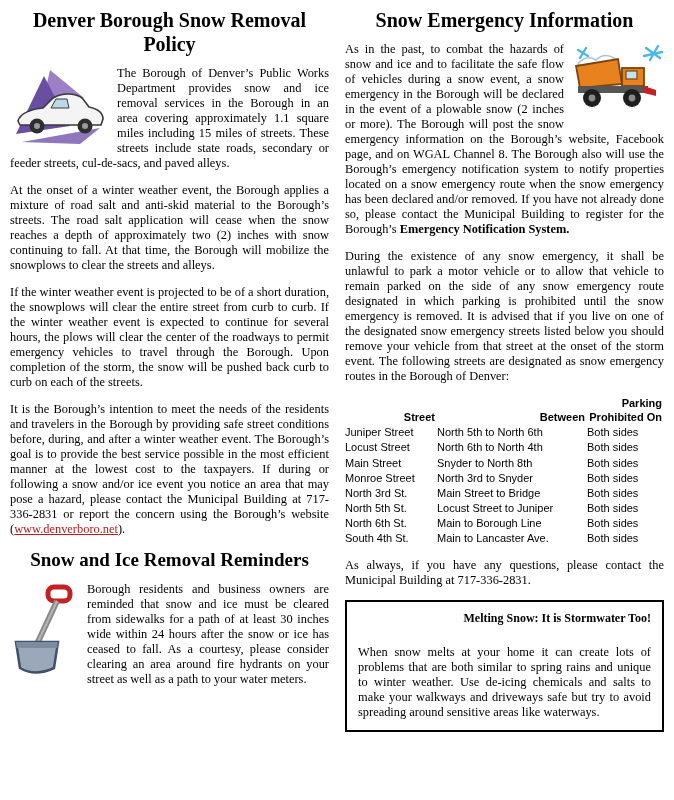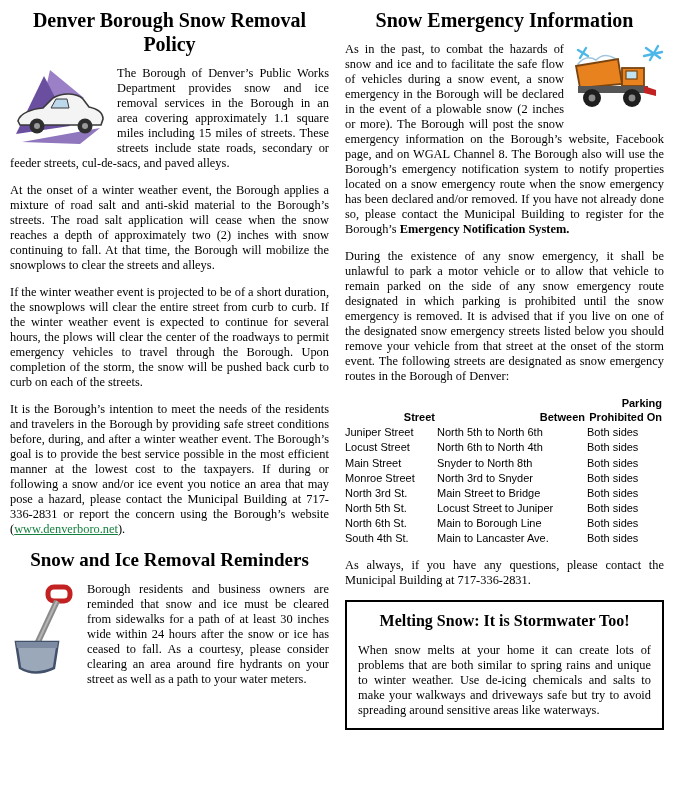--- a/index.html
+++ b/index.html
@@ -10,35 +10,35 @@
     font-size:12.4px; line-height:1.21; color:#000;
   }
   .page { display:flex; gap:16px; padding:8px 10px 0 10px; }
   .col { width:319px; flex:0 0 319px; }
   h1.col-title { font-size:20px; font-weight:bold; text-align:center; margin-bottom:10px; }
   h2.sub-title { font-size:19px; font-weight:bold; text-align:center; margin:4px 0 10px 0; }
   p.para { text-align:justify; margin-bottom:12px; }
   p.para::after { content:""; display:block; clear:both; }
   .clip-left  { float:left;  margin:2px 9px 2px 0; }
   .clip-right { float:right; margin:2px 0 2px 8px; }
-  a.doc-link { color:#15803d; text-decoration:underline; cursor:pointer; }
+  a.doc-link { color:#b91c1c; text-decoration:underline; cursor:pointer; }
   b.bold-inline { font-weight:bold; }
 
   table.routes {
     width:100%; border-collapse:collapse;
     font-family:"Liberation Sans", sans-serif;
     font-size:11px; line-height:1.28;
     margin:2px 0 12px 0;
   }
   table.routes th { text-align:right; vertical-align:bottom; font-weight:bold; padding:0 2px 1px 0; }
   table.routes td { vertical-align:top; padding:0 0 1px 0; }
   .c1 { width:92px; } .c2 { width:150px; } .c3 { width:77px; }
 
   .callout-box { border:2px solid #000; padding:9px 11px 10px 11px; margin-top:4px; }
-  .callout-box h3 { font-size:16px; font-weight:bold; text-align:center; margin-bottom:13px; }
+  .callout-box h3 { font-size:12px; font-weight:bold; text-align:right; margin-bottom:20px; }
   .callout-box p { text-align:justify; }
 </style>
 </head>
 <body>
 
 <div class="page">
 
   <div class="col">
     <h1 class="col-title">Denver Borough Snow Removal Policy</h1>
 

